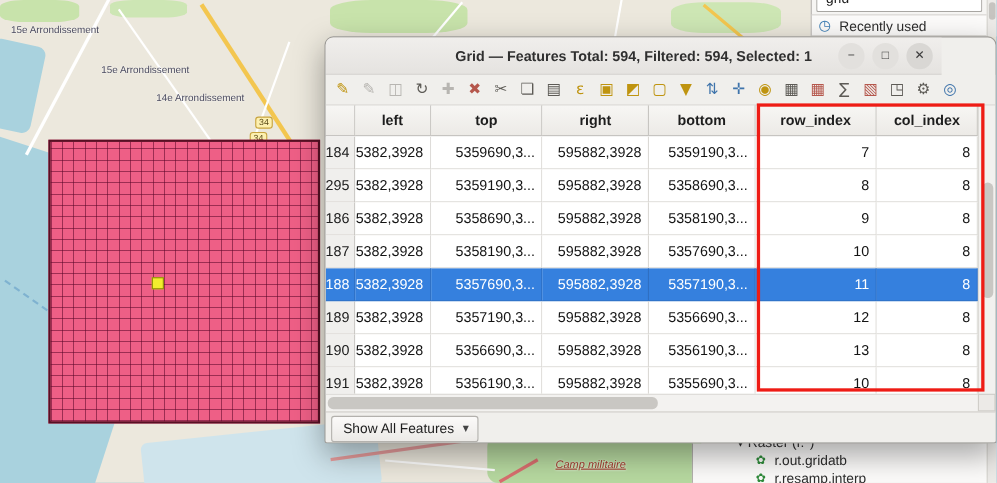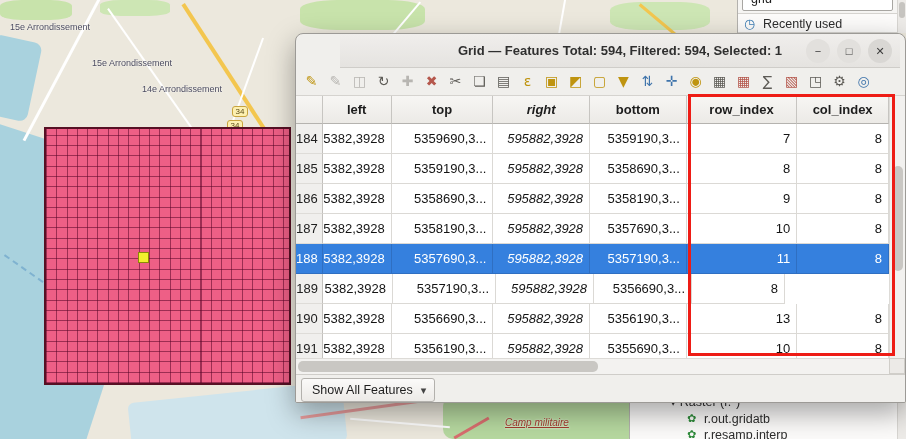--- a/index.html
+++ b/index.html
@@ -39,21 +39,21 @@
   .tree-clip .inner { margin-top:-9px; padding-left:40px; }
   .tree-row { position:absolute; left:0; right:10px; height:16px; font-size:12.5px; color:#2d2d2d; white-space:nowrap; }
   .tree-row .ticon { position:absolute; left:57px; top:1px; font-size:11px; color:#2e8b3a; font-family:"DejaVu Sans",sans-serif; }
   .tree-row .tlbl { position:absolute; left:74px; top:1px; }
 
   
   .dialog { position:absolute; left:295px; top:33px; width:611px; height:370px; background:#f0efec;
             border:1px solid #9c9a96; border-radius:8px 8px 2px 2px; overflow:hidden; z-index:10;
             box-shadow:0 10px 28px rgba(0,0,0,.35); }
   .titlebar { position:absolute; left:0; top:0; width:560px; height:34px;
-              background:linear-gradient(#f0eeec,#e5e3e0); border-bottom:1px solid #cfcdc9;margin-left:44px; }
+              background:linear-gradient(#f0eeec,#e5e3e0); border-bottom:1px solid #cfcdc9; }
   .title { position:absolute; left:0; right:0; top:0; height:34px; line-height:34px; text-align:center;
            font-size:13px; font-weight:bold; color:#2f2f2f; }
   .winbtn { position:absolute; top:5px; width:24px; height:24px; border-radius:12px; background:#e2e0dd;
             text-align:center; line-height:24px; font-size:11px; color:#3d3d3d; }
   .winbtn.close { background:#d9d7d4; }
 
   .dtoolbar { position:absolute; left:0; top:34px; width:609px; height:28px; background:#f0efec;
               border-bottom:1px solid #d5d3cf; display:flex; align-items:center; padding-left:5px; gap:3px; }
   .tbi { width:21px; height:21px; line-height:21px; text-align:center; font-size:14px; border-radius:3px;
          font-family:"DejaVu Sans",sans-serif; }
@@ -61,21 +61,21 @@
 
   
   .thead { position:absolute; left:0; top:62px; width:593px; height:28px; display:flex; }
   .hcell { height:28px; line-height:27px; text-align:center; font-size:13px; font-weight:bold; color:#1d1d1d;
            background:linear-gradient(#f7f6f4,#eceae6); border-right:1px solid #c7c5c1; border-bottom:1px solid #b5b3af; }
   .tbody { position:absolute; left:0; top:90px; width:593px; height:234px; overflow:hidden; background:#ffffff; }
   .trow { display:flex; height:30px; }
   .cell { height:30px; line-height:29px; font-size:13px; color:#141414; text-align:right; padding-right:6px;
           background:#fff; border-right:1px solid #dbd9d5; border-bottom:1px solid #dbd9d5; overflow:hidden; white-space:nowrap; }
   .cell.c-num { background:#f0efed; border-right:1px solid #c3c1bd; border-bottom:1px solid #dedcd8; padding-right:4px; color:#202020; }
-  .c-num { width:27px; } .c-left { width:70px; } .c-top { width:103px; } .c-right { width:98px;font-style:italic; }
+  .c-num { width:27px; } .c-left { width:70px; } .c-top { width:103px; } .c-right { width:98px; }
   .c-bottom { width:98px; } .c-ri { width:112px; } .c-ci { width:93px; }
   .trow.sel .cell { background:#3580de; color:#ffffff; border-right-color:#2f6fc2; border-bottom-color:#2f6fc2; }
   .vscroll { position:absolute; left:593px; top:62px; width:16px; height:262px; background:#f2f1ef; border-left:1px solid #dddbd7; }
   .vthumb { position:absolute; left:3px; top:70px; width:10px; height:105px; background:#c9c7c3; border-radius:5px; }
   .hscroll { position:absolute; left:0; top:324px; width:593px; height:16px; background:#f3f2f0; border-top:1px solid #dddbd7; }
   .hthumb { position:absolute; left:2px; top:2px; width:300px; height:11px; background:#c9c7c3; border-radius:5px; }
   .scorner { position:absolute; left:593px; top:324px; width:16px; height:16px; background:#eceae7; border:1px solid #d0cec9; }
   .redbox { position:absolute; left:392px; top:60px; width:207px; height:262px; border:3px solid #ee1c15; z-index:60; }
 
   .bottombar { position:absolute; left:0; top:340px; width:735px; height:30px; background:#f0efec; border-top:1px solid #cfcdc9; }
@@ -206,21 +206,21 @@
       <div class="trow">
         <div class="cell c-num">184</div>
         <div class="cell c-left">5382,3928</div>
         <div class="cell c-top">5359690,3...</div>
         <div class="cell c-right">595882,3928</div>
         <div class="cell c-bottom">5359190,3...</div>
         <div class="cell c-ri">7</div>
         <div class="cell c-ci">8</div>
       </div>
       <div class="trow">
-        <div class="cell c-num">185</div>
+        <div class="cell c-num">295</div>
         <div class="cell c-left">5382,3928</div>
         <div class="cell c-top">5359190,3...</div>
         <div class="cell c-right">595882,3928</div>
         <div class="cell c-bottom">5358690,3...</div>
         <div class="cell c-ri">8</div>
         <div class="cell c-ci">8</div>
       </div>
       <div class="trow">
         <div class="cell c-num">186</div>
         <div class="cell c-left">5382,3928</div>
@@ -247,20 +247,21 @@
         <div class="cell c-bottom">5357190,3...</div>
         <div class="cell c-ri">11</div>
         <div class="cell c-ci">8</div>
       </div>
       <div class="trow">
         <div class="cell c-num">189</div>
         <div class="cell c-left">5382,3928</div>
         <div class="cell c-top">5357190,3...</div>
         <div class="cell c-right">595882,3928</div>
         <div class="cell c-bottom">5356690,3...</div>
+        <div class="cell c-ri">12</div>
         <div class="cell c-ci">8</div>
       </div>
       <div class="trow">
         <div class="cell c-num">190</div>
         <div class="cell c-left">5382,3928</div>
         <div class="cell c-top">5356690,3...</div>
         <div class="cell c-right">595882,3928</div>
         <div class="cell c-bottom">5356190,3...</div>
         <div class="cell c-ri">13</div>
         <div class="cell c-ci">8</div>

